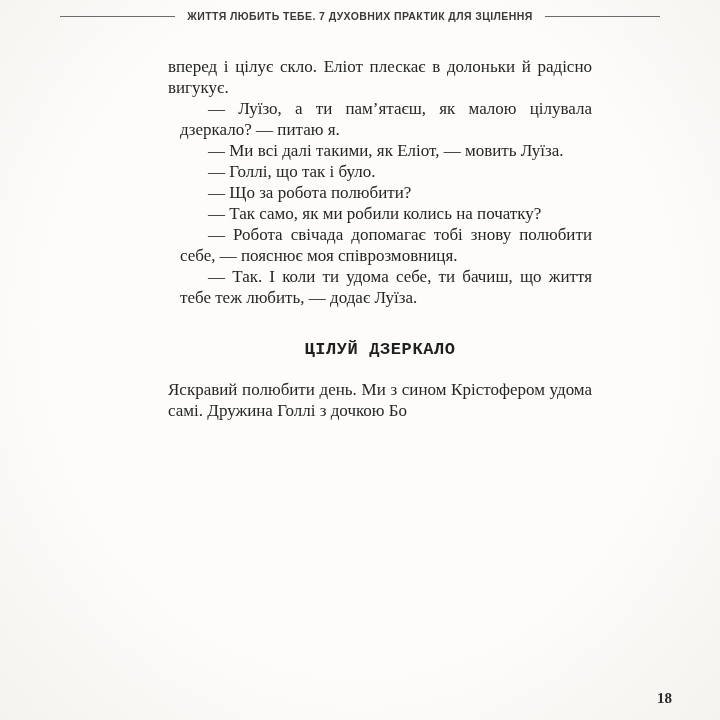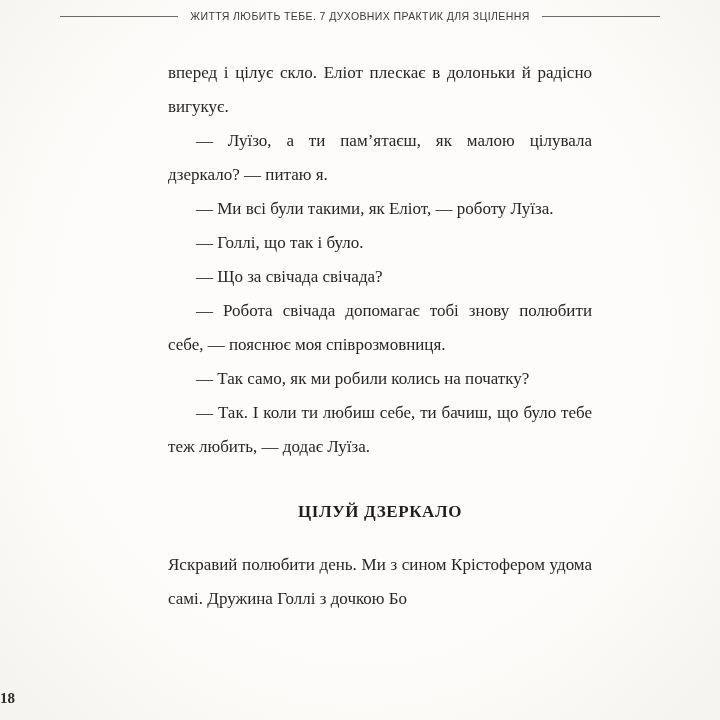--- a/index.html
+++ b/index.html
@@ -31,87 +31,88 @@
     gap: 12px;
   }
   .running-head .rule {
     flex: 1 1 auto;
     height: 0;
     border-top: 1.2px solid #6b6b6b;
   }
   .running-head .head-text {
     flex: 0 0 auto;
     font-family: "Liberation Sans", "DejaVu Sans", sans-serif;
-    font-weight: normal;
+    font-weight: bold;
     font-size: 10.5px;
     letter-spacing: 0.4px;
     color: #3a3a3a;
     white-space: nowrap;
   }
 
   
   .text-block {
     position: absolute;
     left: 168px;
     top: 56px;
     width: 424px;
     font-size: 17px;
-    line-height: 34px;
+    line-height: 21px;
     color: #262626;
     text-align: justify;
   }
   .text-block p.para {
     margin: 0;
   }
   .text-block p.para.indent {
     text-indent: 28px;
+    margin-left: 12px;
   }
   .text-block h2.section-heading {
     margin: 31px 0 19px 0;
     text-align: center;
-    font-family: Liberation Serif, serif;
+    font-family: Liberation Mono, monospace;
     font-weight: bold;
     font-size: 17px;
     letter-spacing: 0.6px;
     color: #1f1f1f;
     text-indent: 0;
   }
 
   
   .page-number {
     position: absolute;
     left: 0;
     top: 690px;
     width: 672px;
-    text-align: left;
+    text-align: right;
     font-family: "Liberation Serif", "DejaVu Serif", serif;
     font-weight: bold;
     font-size: 15px;
     color: #2b2b2b;
   }
 </style>
 </head>
 <body>
 
 <div class="scan-page">
 
   <header class="running-head">
     <span class="rule"></span>
     <span class="head-text">ЖИТТЯ ЛЮБИТЬ ТЕБЕ. 7 ДУХОВНИХ ПРАКТИК ДЛЯ ЗЦІЛЕННЯ</span>
     <span class="rule"></span>
   </header>
 
   <main class="text-block">
       <p class="para">вперед і цілує скло. Еліот плескає в долоньки й радісно вигукує.</p>
       <p class="para indent">— Луїзо, а ти пам’ятаєш, як малою цілувала дзеркало? — питаю я.</p>
-      <p class="para indent">— Ми всі були такими, як Еліот, — роботу Луїза.</p>
+      <p class="para indent">— Ми всі далі такими, як Еліот, — мовить Луїза.</p>
       <p class="para indent">— Голлі, що так і було.</p>
-      <p class="para indent">— Що за свічада свічада?</p>
+      <p class="para indent">— Що за робота полюбити?</p>
+      <p class="para indent">— Так само, як ми робили колись на початку?</p>
       <p class="para indent">— Робота свічада допомагає тобі знову полюбити себе, — пояснює моя співрозмовниця.</p>
-      <p class="para indent">— Так само, як ми робили колись на початку?</p>
-      <p class="para indent">— Так. І коли ти любиш себе, ти бачиш, що було тебе теж любить, — додає Луїза.</p>
+      <p class="para indent">— Так. І коли ти удома себе, ти бачиш, що життя тебе теж любить, — додає Луїза.</p>
       <h2 class="section-heading">ЦІЛУЙ ДЗЕРКАЛО</h2>
       <p class="para">Яскравий полюбити день. Ми з сином Крістофером удома самі. Дружина Голлі з дочкою Бо</p>
     </main>
 
   <footer class="page-number">18</footer>
 
 </div>
 
 </body></html>

